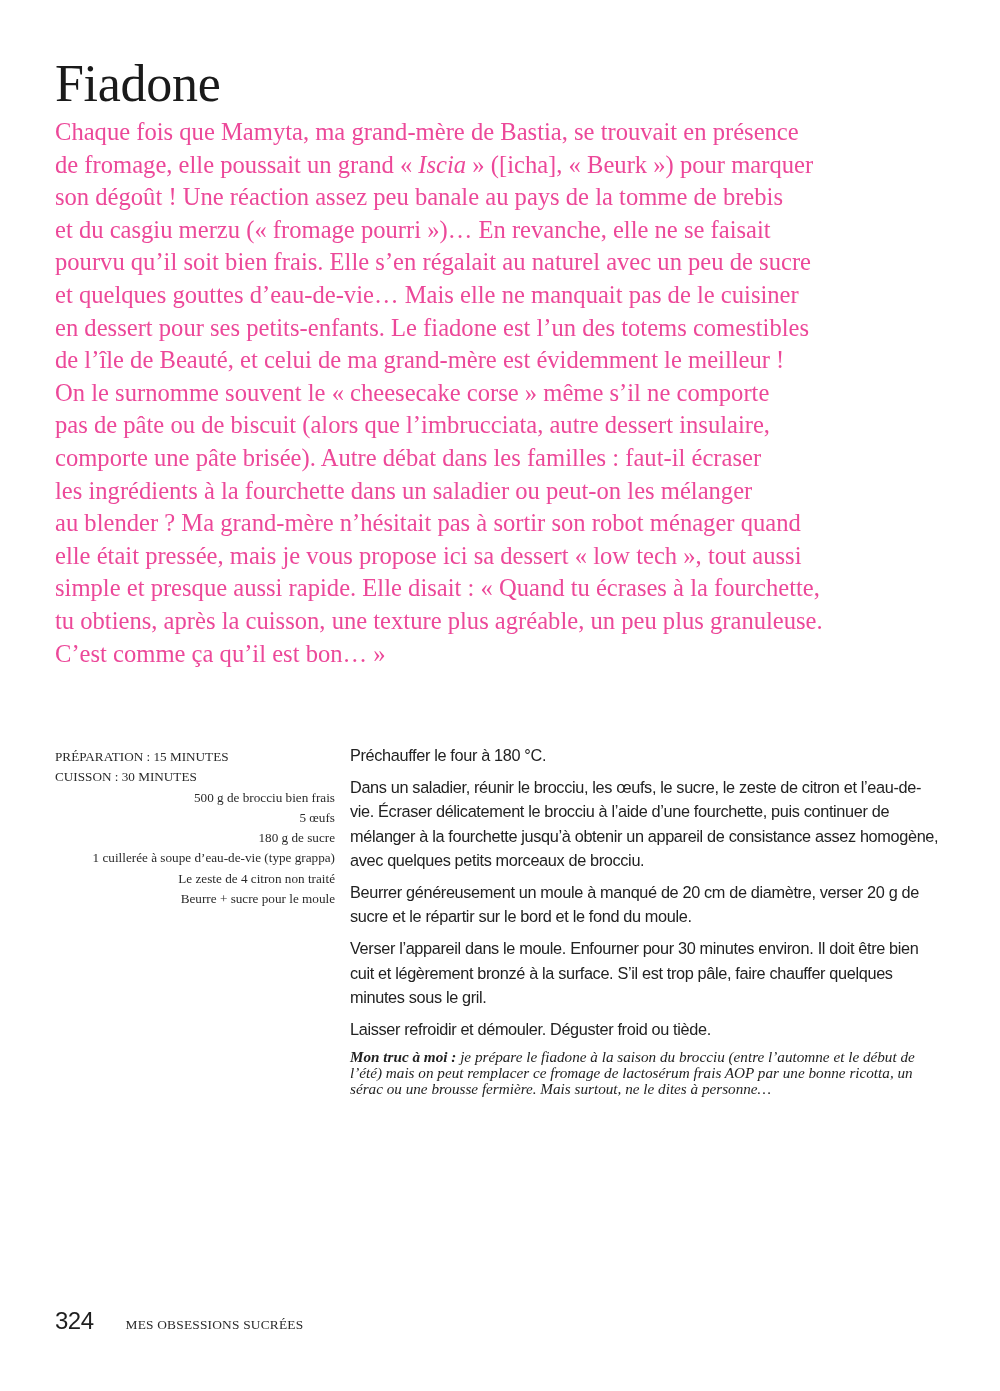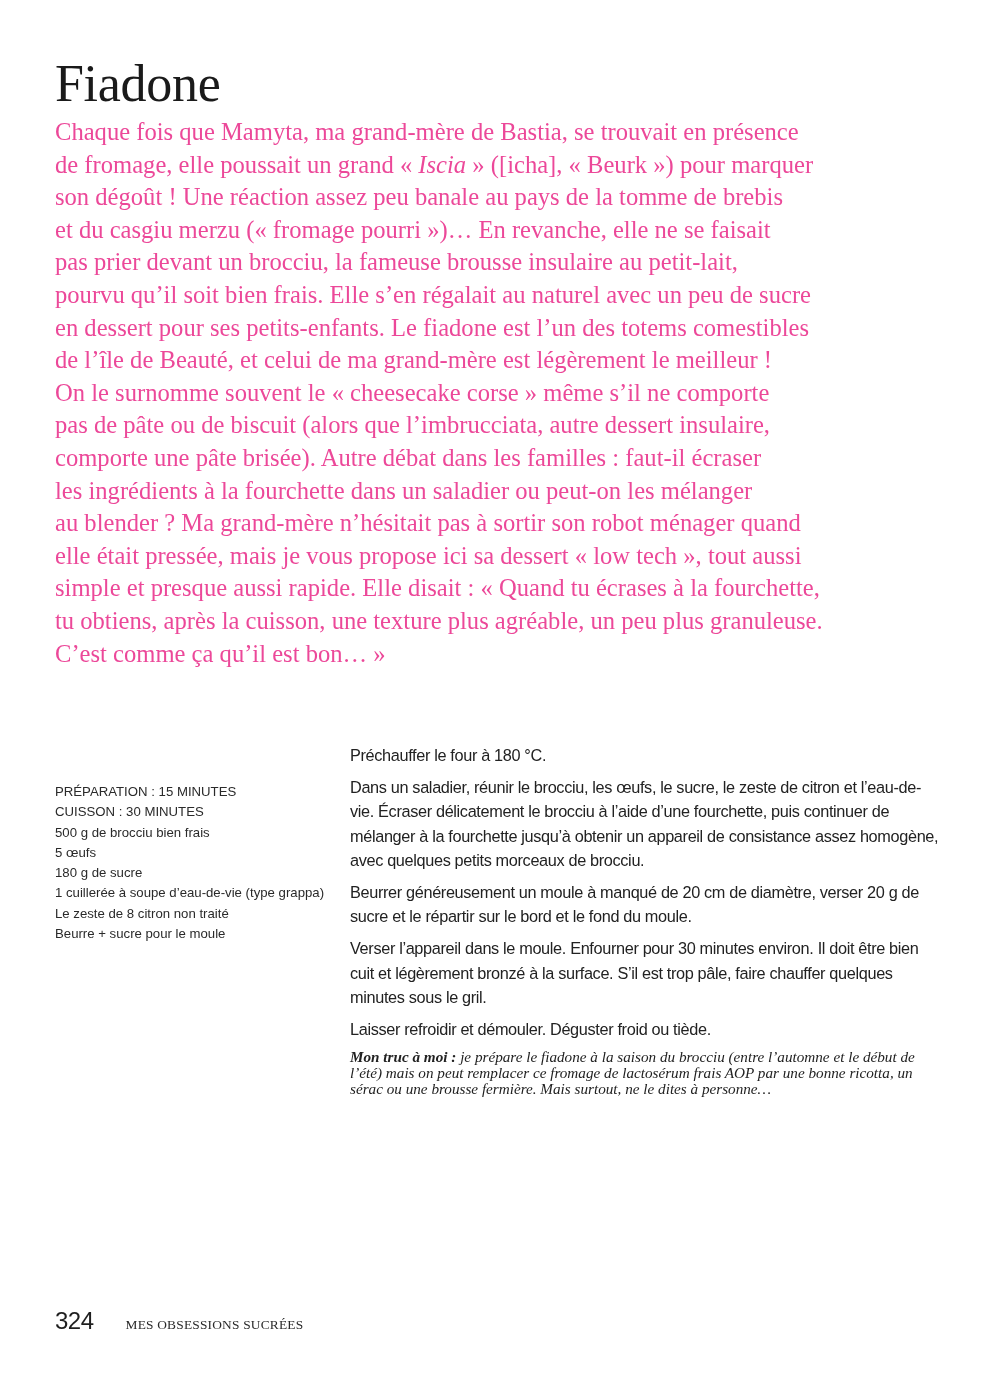--- a/index.html
+++ b/index.html
@@ -42,38 +42,37 @@
       display: block;
       white-space: nowrap;
     }
     .intro em { font-style: italic; }
 
     .meta {
       position: absolute;
       left: 55px;
       top: 747px;
       width: 280px;
-      font-family: Liberation Sans, sans-serif;
+      font-family: Liberation Serif, serif;
       font-size: 13.2px;
       line-height: 20.3px;
       color: #2a2a2a;
-      margin-top: 35px;
     }
     .meta .timing div { white-space: nowrap; }
     .meta .servings {
       margin-top: 12px;
       font-weight: bold;
       white-space: nowrap;
     }
     .meta ul {
       list-style: none;
       margin: 0;
       padding: 0;
     }
-    .meta li { white-space: nowrap; }
+    .meta li { white-space: nowrap; text-align: right; }
 
     .steps {
       position: absolute;
       left: 350px;
       top: 743px;
       width: 590px;
       font-family: "Liberation Sans", "DejaVu Sans", sans-serif;
       font-stretch: condensed;
       font-size: 16.3px;
       line-height: 24.2px;
@@ -119,24 +118,24 @@
 </head>
 <body>
 
 <h1 class="page-title">Fiadone</h1>
 
 <div class="intro">
   <span class="line"><span>Chaque fois que Mamyta, ma grand-mère de Bastia, se trouvait en présence</span></span>
   <span class="line"><span>de fromage, elle poussait un grand « </span><em>Iscia</em><span> » ([icha], « Beurk ») pour marquer</span></span>
   <span class="line"><span>son dégoût ! Une réaction assez peu banale au pays de la tomme de brebis</span></span>
   <span class="line"><span>et du casgiu merzu (« fromage pourri »)… En revanche, elle ne se faisait</span></span>
-  <span class="line"><span>pas prier devant un brocciu, la fameuse brousse insulaire au petit-lait,</span></span>
   <span class="line"><span>pourvu qu’il soit bien frais. Elle s’en régalait au naturel avec un peu de sucre</span></span>
+  <span class="line"><span>et quelques gouttes d’eau-de-vie… Mais elle ne manquait pas de le cuisiner</span></span>
   <span class="line"><span>en dessert pour ses petits-enfants. Le fiadone est l’un des totems comestibles</span></span>
-  <span class="line"><span>de l’île de Beauté, et celui de ma grand-mère est légèrement le meilleur !</span></span>
+  <span class="line"><span>de l’île de Beauté, et celui de ma grand-mère est évidemment le meilleur !</span></span>
   <span class="line"><span>On le surnomme souvent le « cheesecake corse » même s’il ne comporte</span></span>
   <span class="line"><span>pas de pâte ou de biscuit (alors que l’imbrucciata, autre dessert insulaire,</span></span>
   <span class="line"><span>comporte une pâte brisée). Autre débat dans les familles : faut-il écraser</span></span>
   <span class="line"><span>les ingrédients à la fourchette dans un saladier ou peut-on les mélanger</span></span>
   <span class="line"><span>au blender ? Ma grand-mère n’hésitait pas à sortir son robot ménager quand</span></span>
   <span class="line"><span>elle était pressée, mais je vous propose ici sa dessert « low tech », tout aussi</span></span>
   <span class="line"><span>simple et presque aussi rapide. Elle disait : « Quand tu écrases à la fourchette,</span></span>
   <span class="line"><span>tu obtiens, après la cuisson, une texture plus agréable, un peu plus granuleuse.</span></span>
   <span class="line"><span>C’est comme ça qu’il est bon… »</span></span>
 </div>
@@ -144,21 +143,21 @@
 <aside class="meta">
   <div class="timing">
     <div>PRÉPARATION : 15 MINUTES</div>
     <div>CUISSON : 30 MINUTES</div>
   </div>
   <ul>
     <li>500 g de brocciu bien frais</li>
     <li>5 œufs</li>
     <li>180 g de sucre</li>
     <li>1 cuillerée à soupe d’eau-de-vie (type grappa)</li>
-    <li>Le zeste de 8 citron non traité</li>
+    <li>Le zeste de 4 citron non traité</li>
     <li>Beurre + sucre pour le moule</li>
   </ul>
 </aside>
 
 <section class="steps">
   <p>Préchauffer le four à 180 °C.</p>
   <p>Dans un saladier, réunir le brocciu, les œufs, le sucre, le zeste de citron et l’eau-de-vie. Écraser délicatement le brocciu à l’aide d’une fourchette, puis continuer de mélanger à la fourchette jusqu’à obtenir un appareil de consistance assez homogène, avec quelques petits morceaux de brocciu.</p>
   <p>Beurrer généreusement un moule à manqué de 20 cm de diamètre, verser 20 g de sucre et le répartir sur le bord et le fond du moule.</p>
   <p>Verser l’appareil dans le moule. Enfourner pour 30 minutes environ. Il doit être bien cuit et légèrement bronzé à la surface. S’il est trop pâle, faire chauffer quelques minutes sous le gril.</p>
   <p>Laisser refroidir et démouler. Déguster froid ou tiède.</p>

